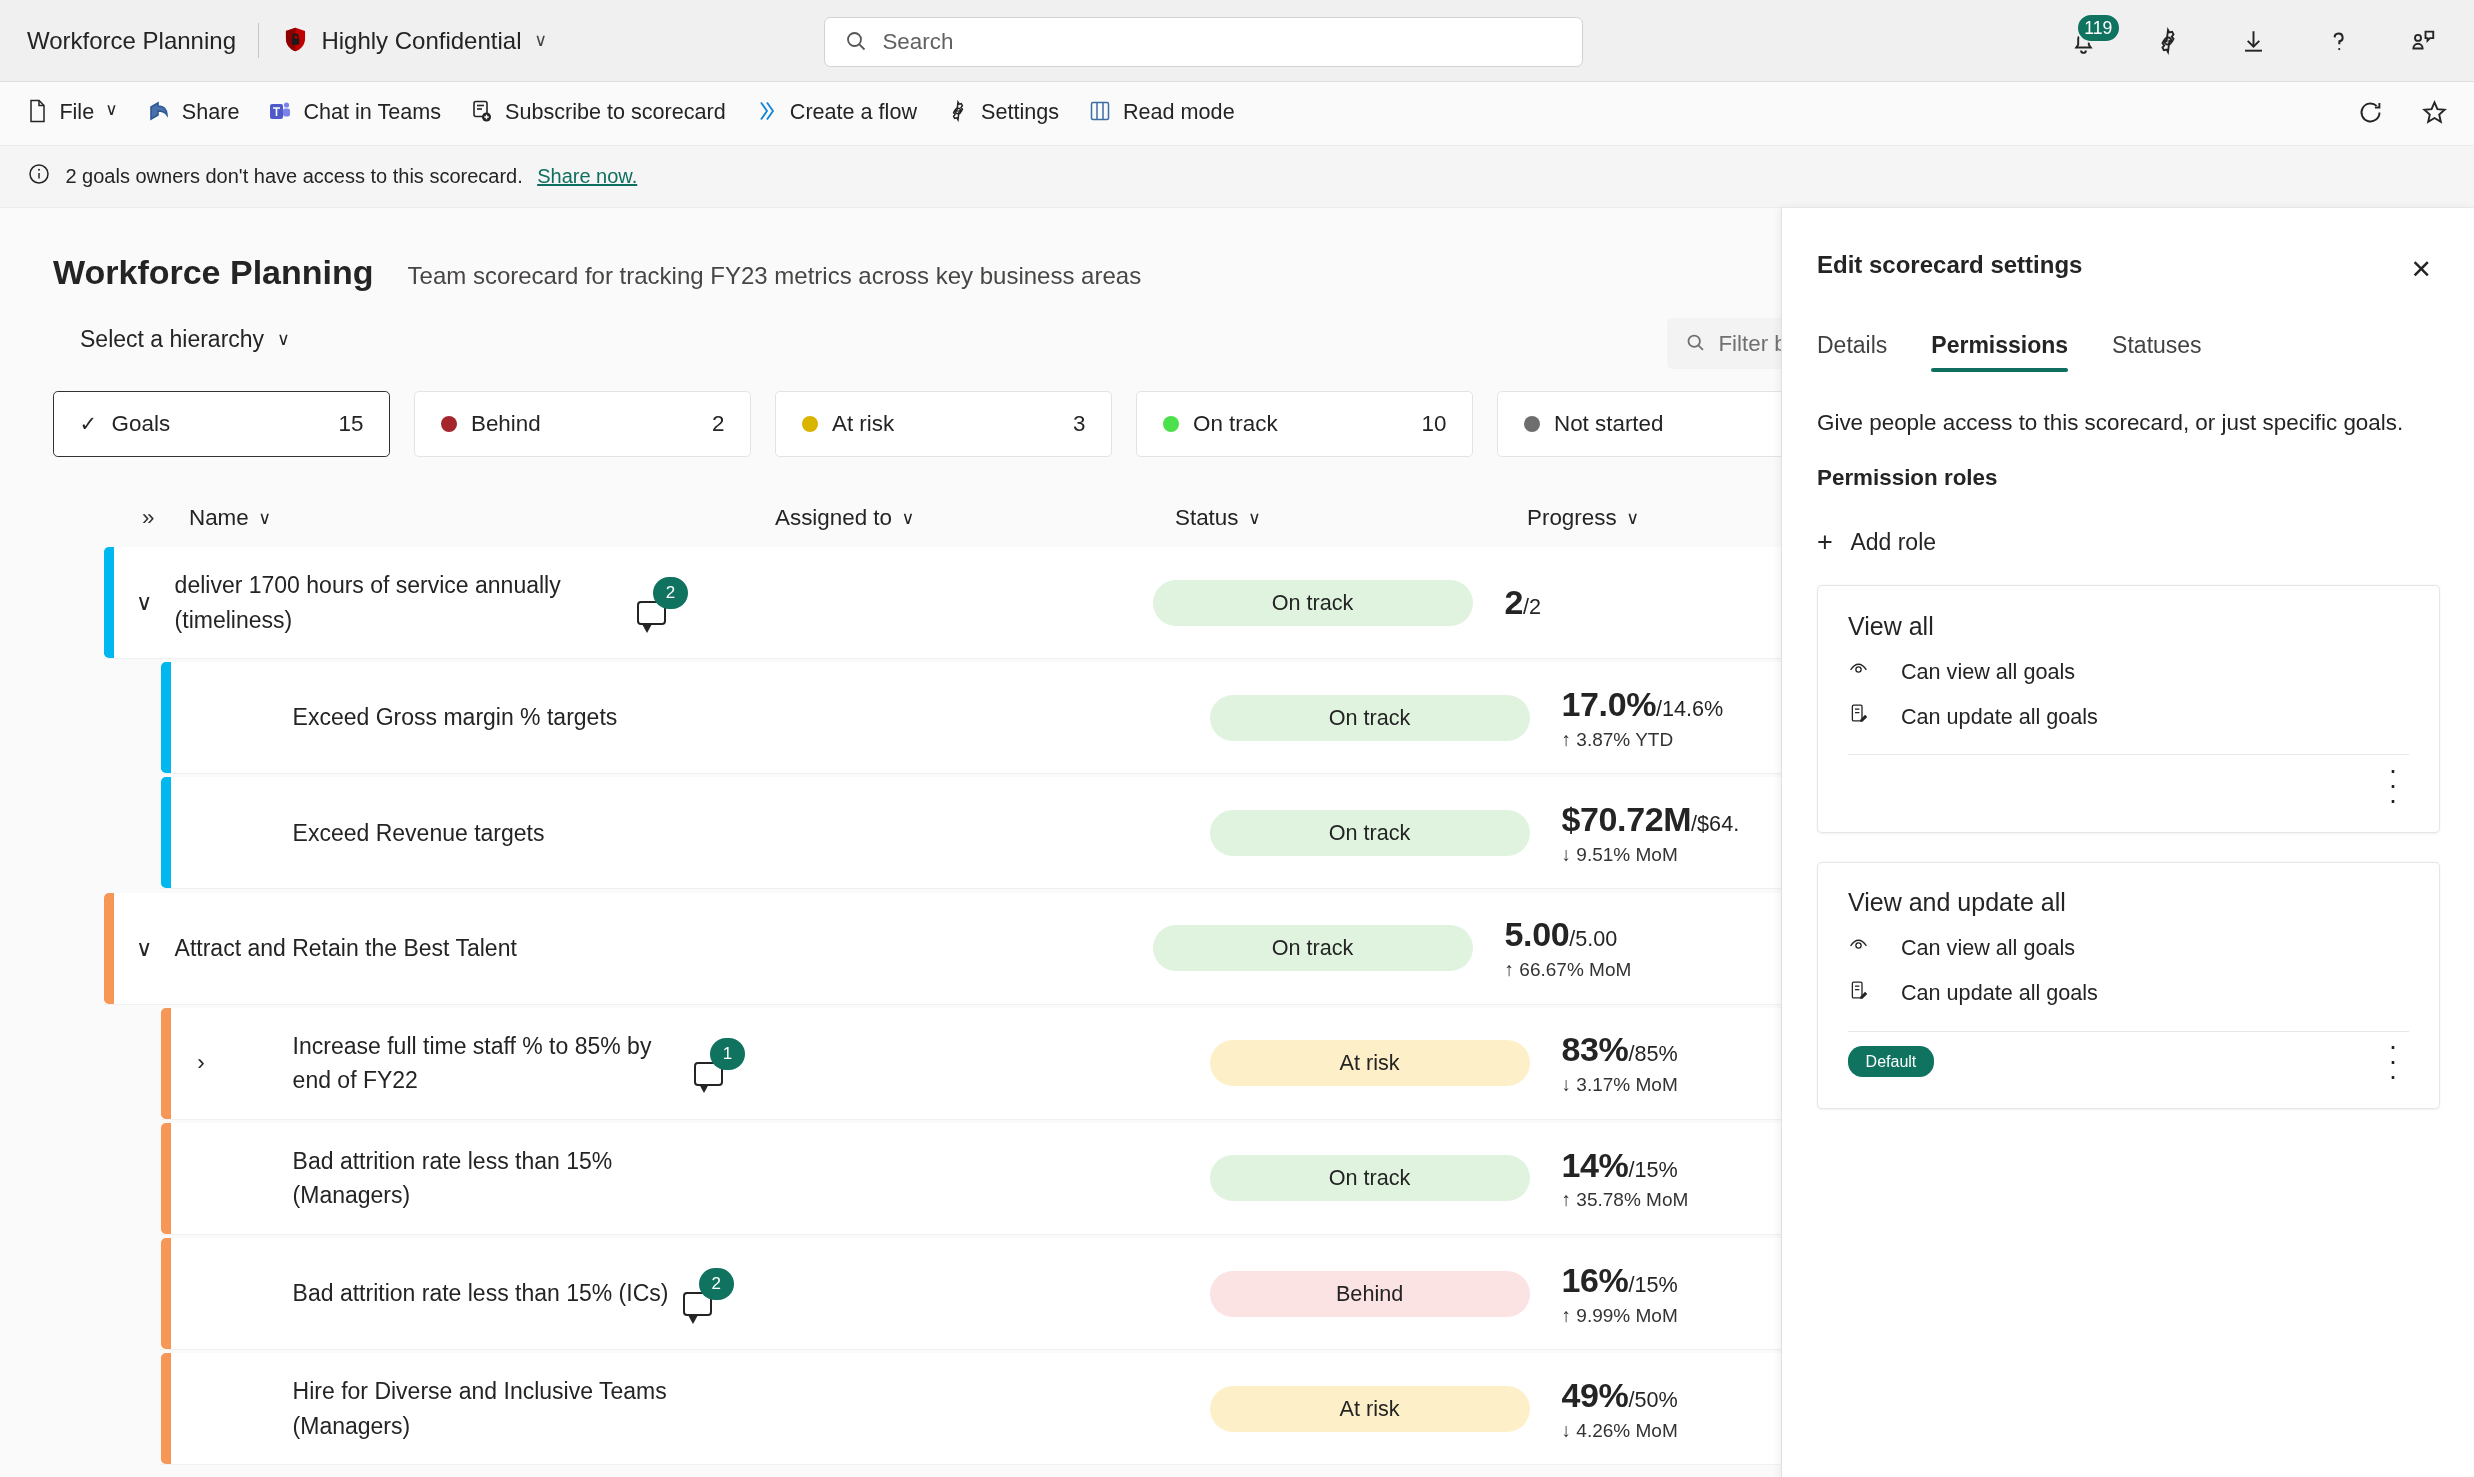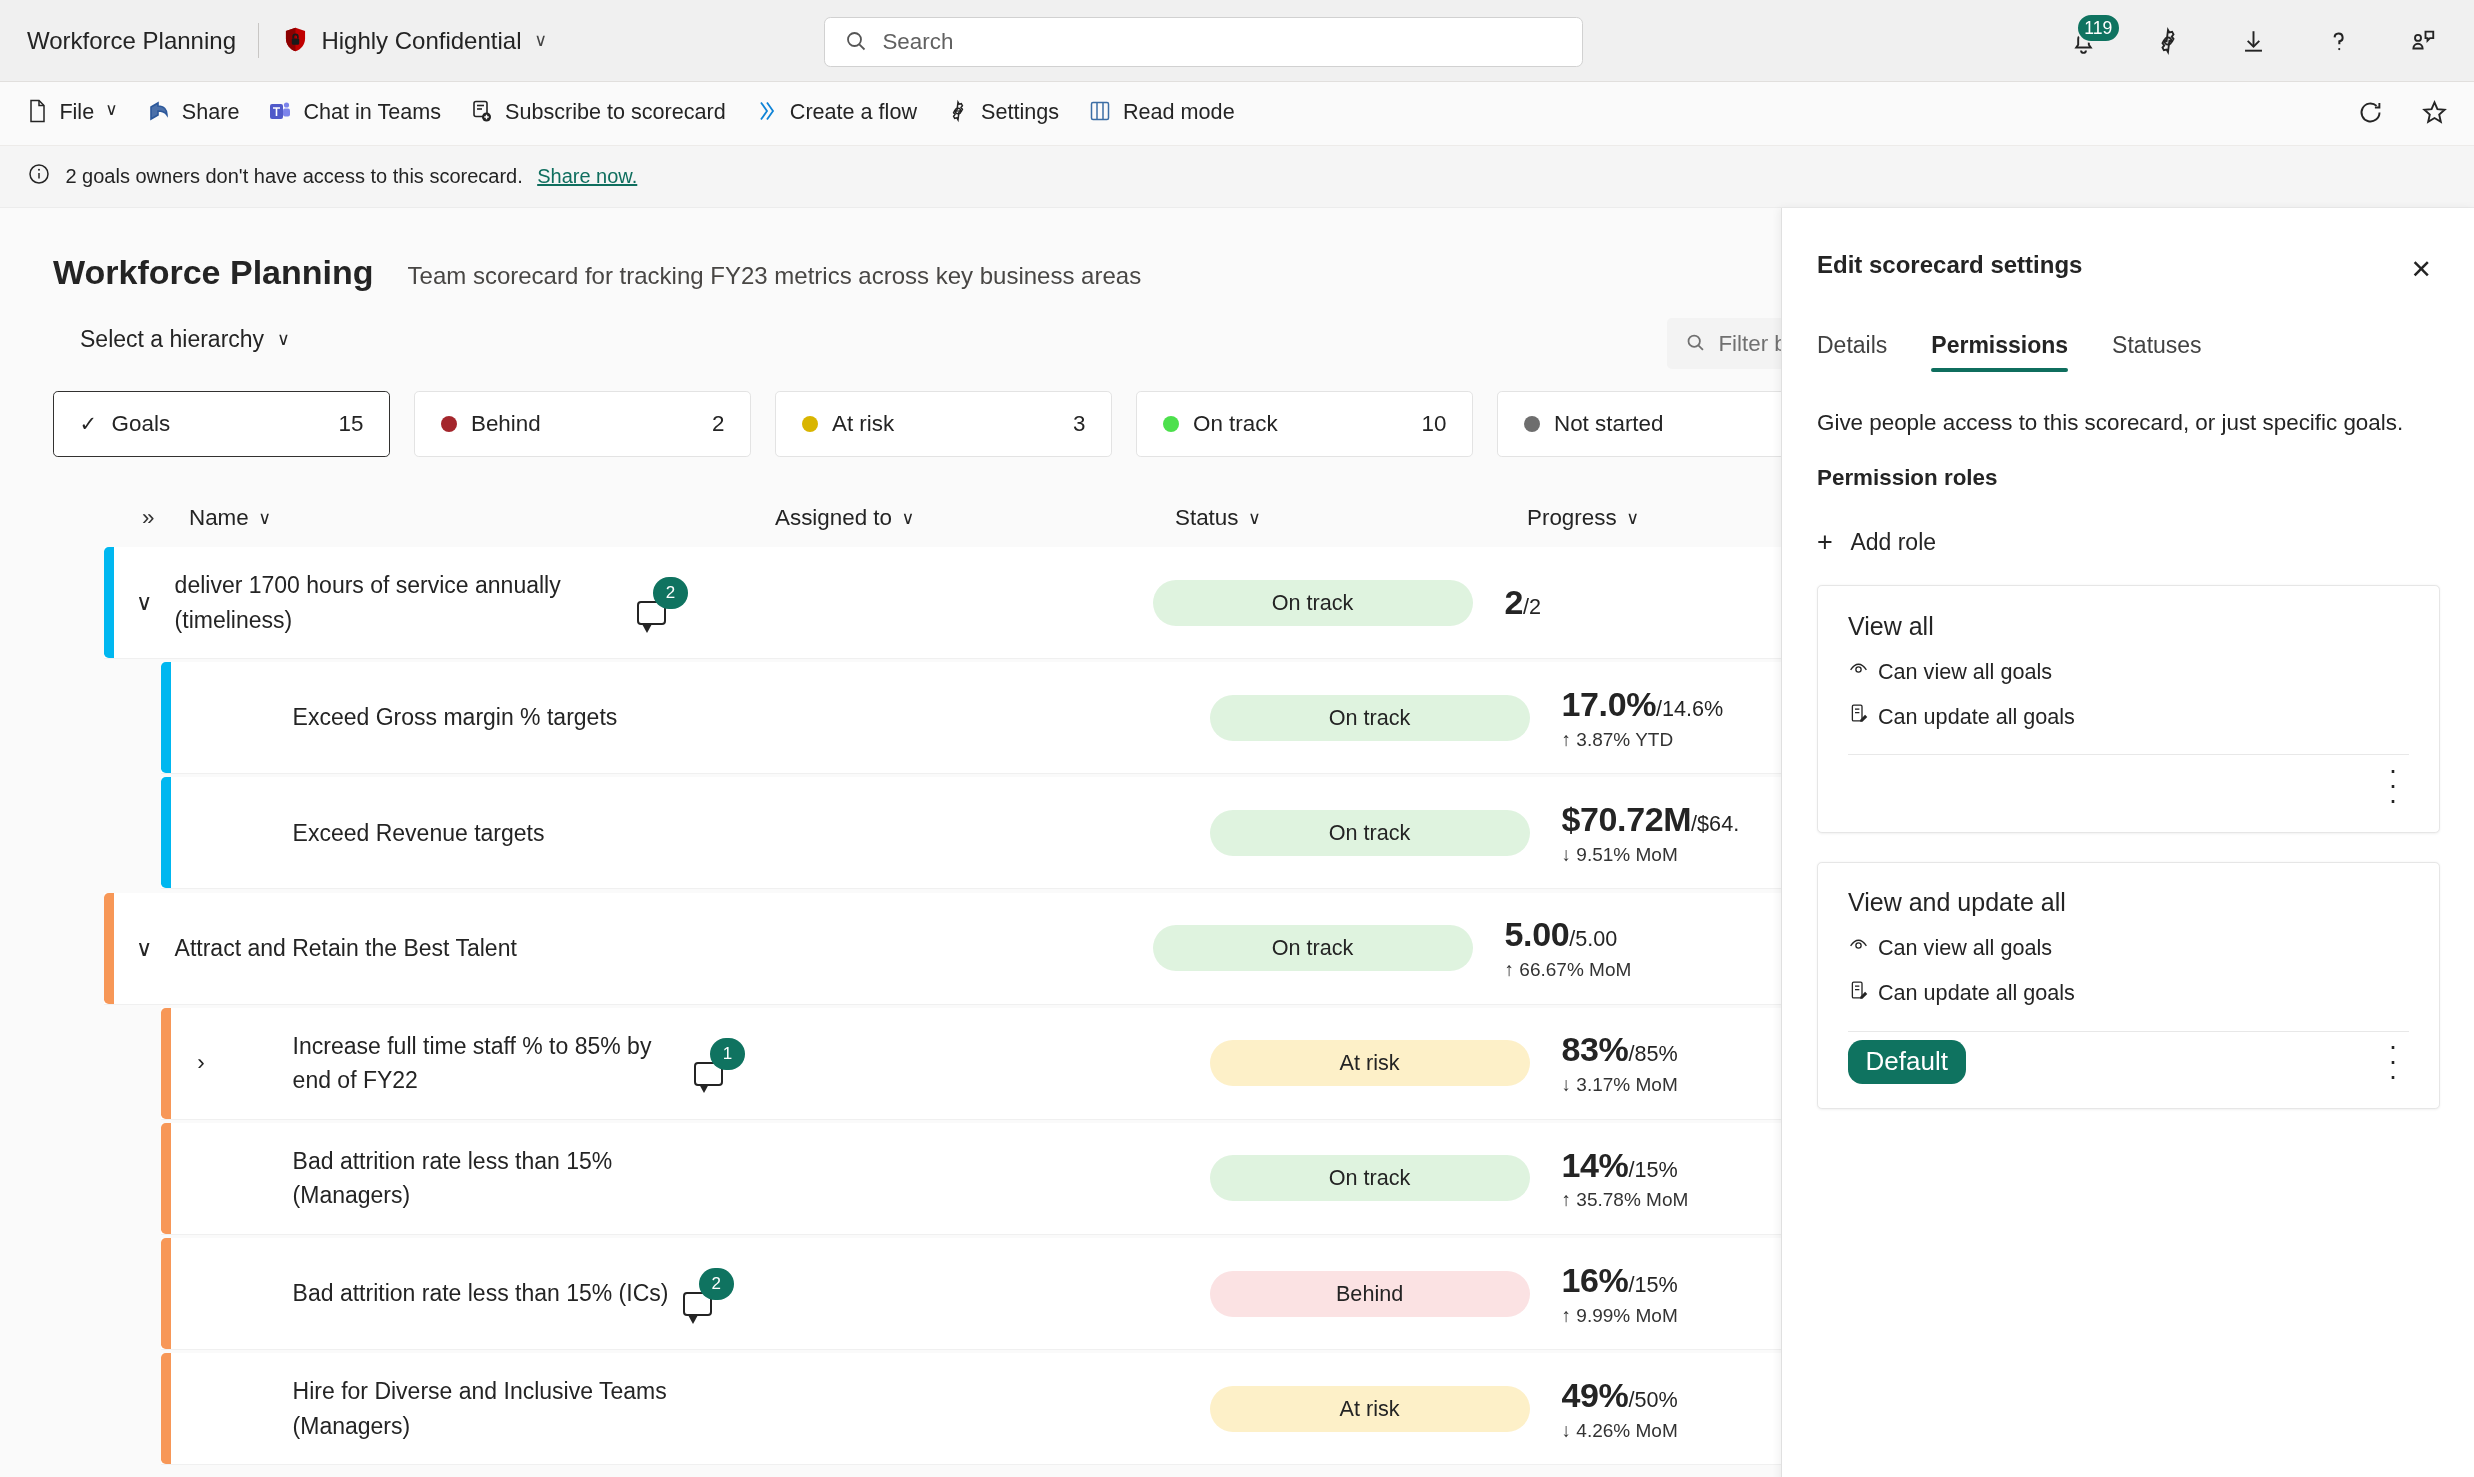--- a/index.html
+++ b/index.html
@@ -237,26 +237,26 @@
 
   .role-card {
     margin-top: 29px;
     border: 0.8px solid #e6e6e6;
     border-radius: 4.8px;
     background: #fff;
     box-shadow: 0 0.8px 2.4px rgba(0,0,0,0.06);
     padding: 25.6px 30px 21px 30px;
   }
   .role-name { font-size: 25px; color: #242424; }
-  .role-perm { display: flex; align-items: center; gap: 9px; margin-top: 17.6px; font-size: 21.6px; color: #242424; }
+  .role-perm { display: flex; align-items: center; gap: 32px; margin-top: 17.6px; font-size: 21.6px; color: #242424; }
   .role-divider { height: 0.8px; background: #e8e8e8; margin-top: 24px; }
   .role-foot { display: flex; align-items: center; justify-content: space-between; height: 51px; margin-top: 4.8px; }
   .default-badge {
     background: #0f7360; color: #fff;
-    font-size: 26px;
+    font-size: 16px;
     padding: 6.4px 17.6px; border-radius: 14.4px;
   }
   .kebab { font-size: 27px; color: #242424; letter-spacing: 0; cursor: pointer; line-height: 0.55; text-align: center; width: 32px; }
   .kebab span { display: block; }
 </style>
 </head>
 <body>
 
 <div class="topbar">
   <div class="app-title">Workforce Planning</div>

